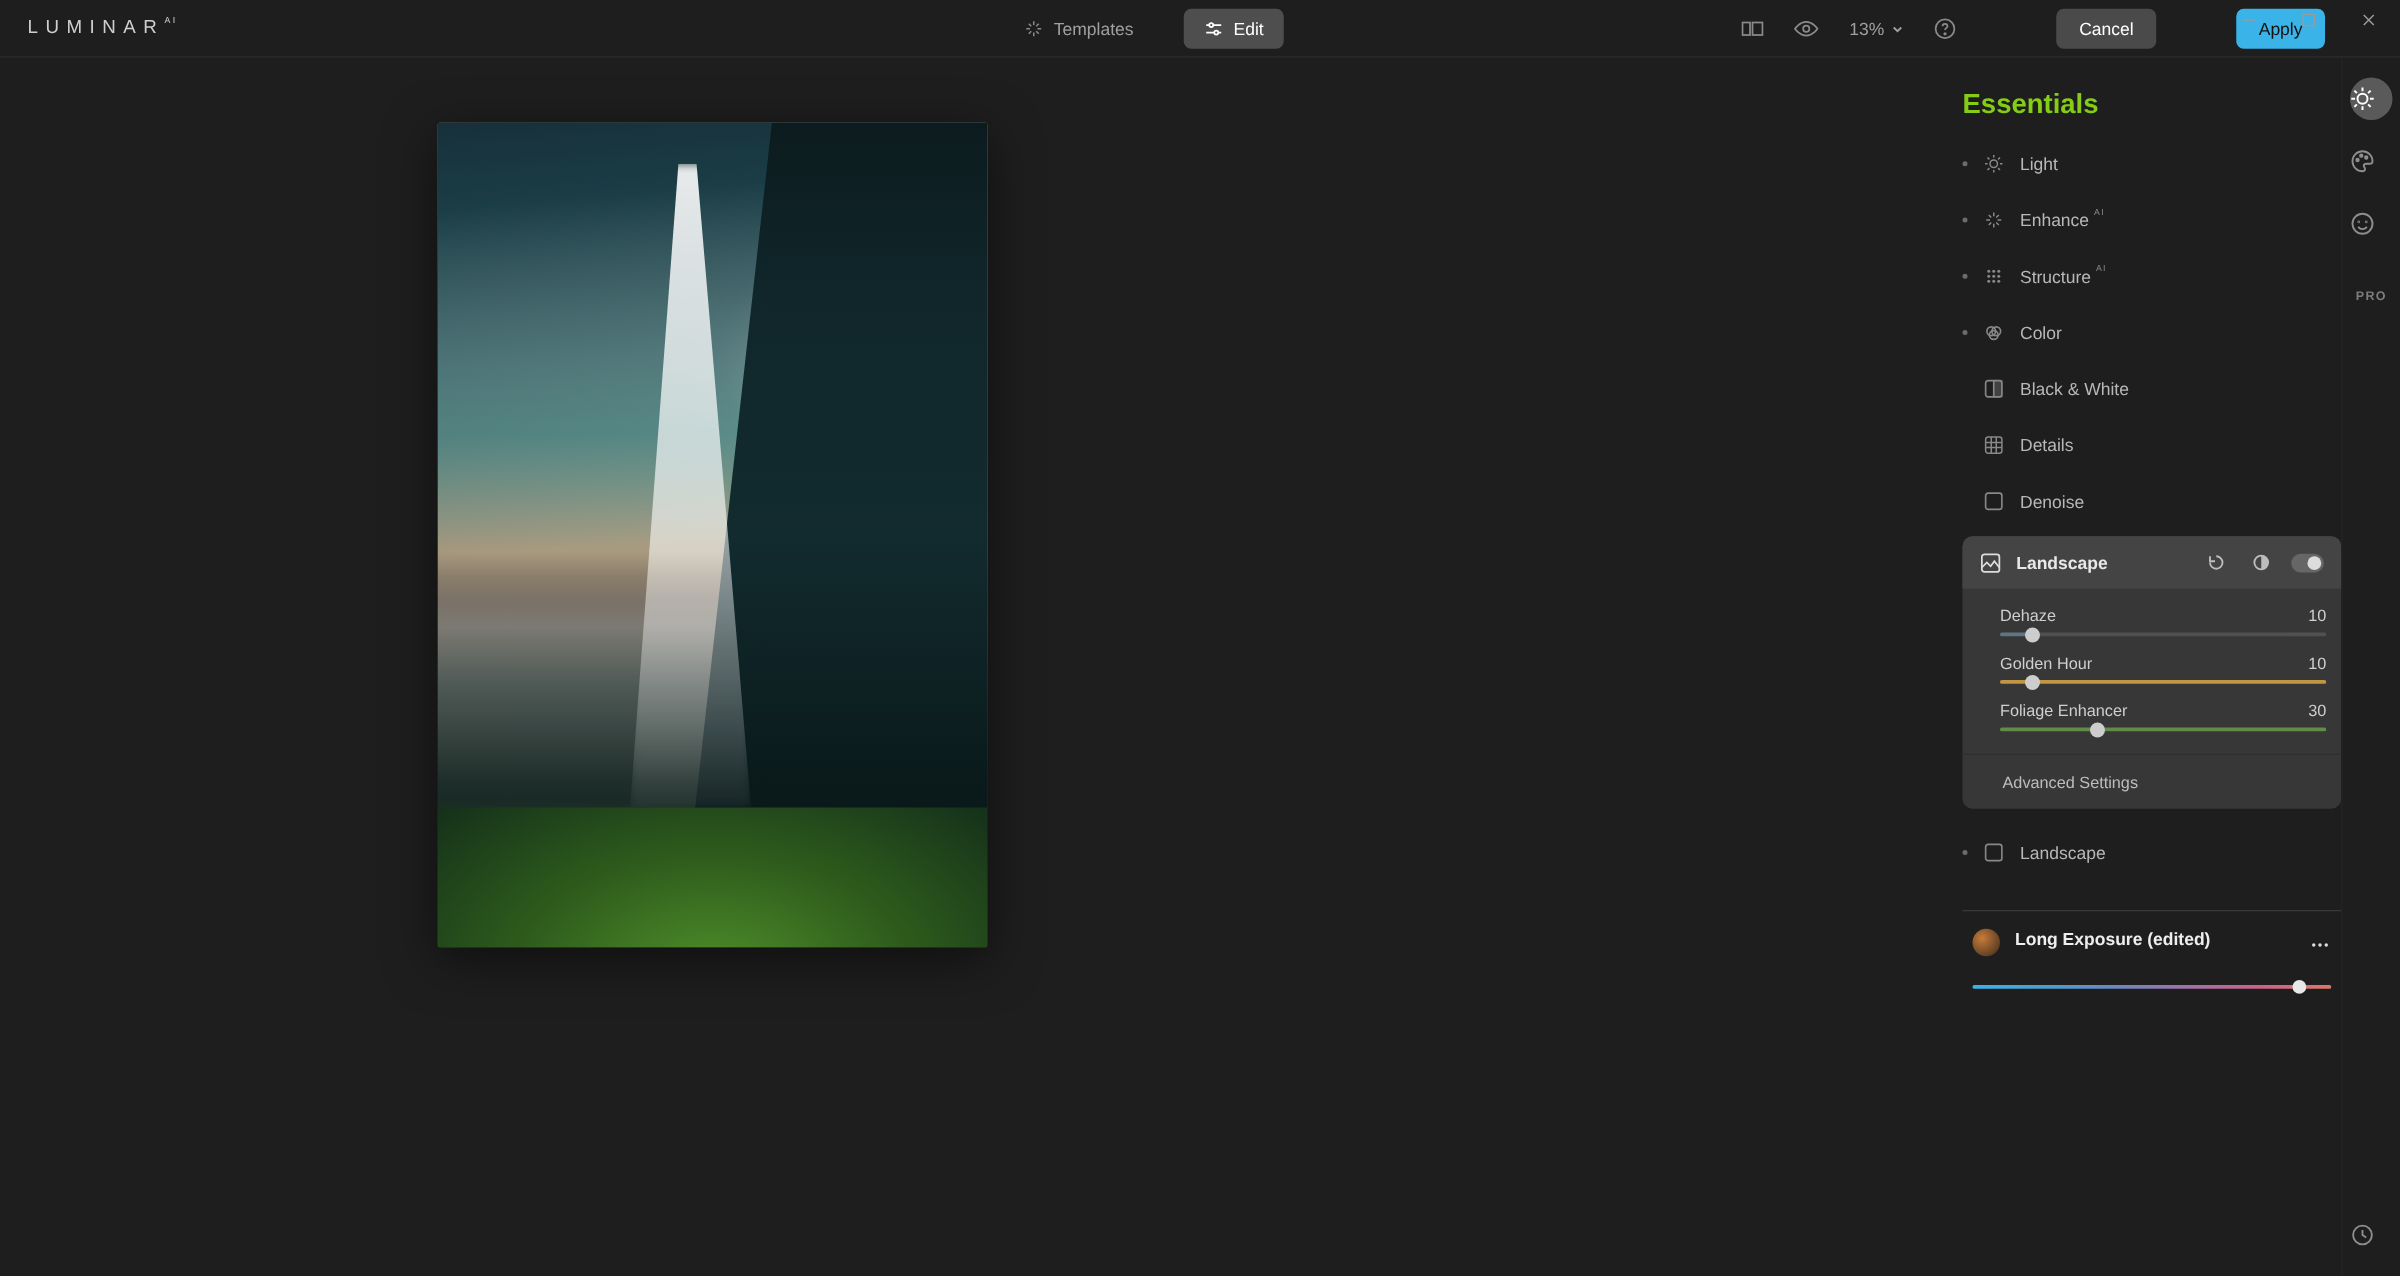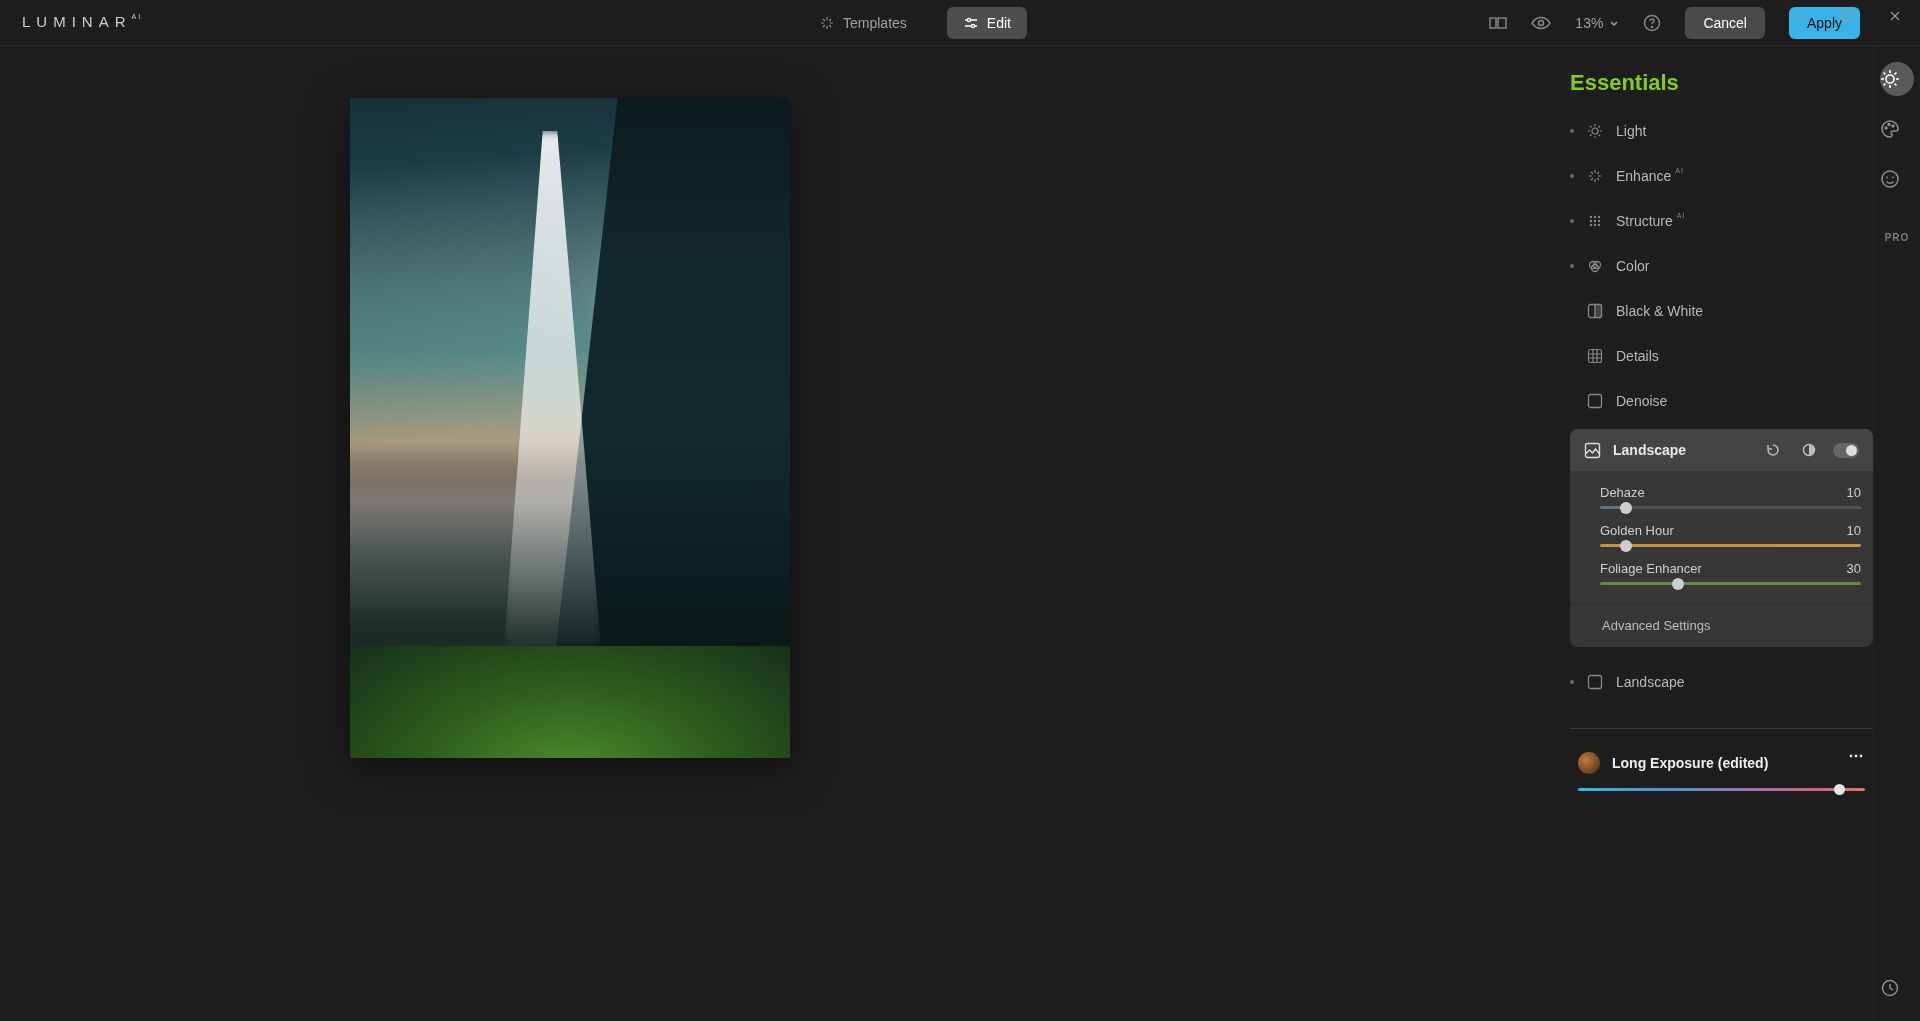--- a/index.html
+++ b/index.html
@@ -20,24 +20,24 @@
   body{margin:0;background:var(--bg);color:var(--text);height:1021px;width:1920px;overflow:hidden;}
   svg{display:block;}
 
   
   .topbar{height:46px;display:flex;align-items:center;border-bottom:1px solid #2d2d2d;position:relative;}
   .logo{position:absolute;left:22px;top:13px;letter-spacing:6px;font-size:15px;font-weight:300;color:#cfcfcf;}
   .logo sup{font-size:7px;letter-spacing:2px;vertical-align:top;position:relative;top:0;}
   .top-center{display:flex;gap:24px;align-items:center;position:absolute;left:50%;transform:translateX(-157px);}
   .mode-btn{display:flex;align-items:center;gap:8px;height:32px;padding:0 16px;border-radius:6px;color:var(--text-dim);cursor:pointer;font-size:14px;}
   .mode-btn.active{background:#4e4e4e;color:#fff;}
-  .top-right{position:absolute;right:60px;display:flex;align-items:center;gap:24px;}
+  .top-right{position:absolute;right:60px;display:flex;align-items:center;gap:40px;}
   .top-right .grp{display:flex;align-items:center;gap:24px;}
   .zoom{display:flex;align-items:center;gap:6px;color:var(--text-dim);font-size:14px;}
-  .btn{height:32px;padding:0 18px;border-radius:6px;display:flex;align-items:center;font-size:14px;cursor:pointer;}
+  .btn{height:32px;padding:0 18px;border-radius:6px;display:flex;align-items:center;font-size:14px;cursor:pointer;margin-left:40px;}
   .btn-cancel{background:var(--btn-dark);color:#fff;}
   .btn-apply{background:var(--accent);color:#111;}
   .win-controls{position:absolute;right:2px;display:flex;gap:2px;align-items:center;}
   .win-btn{width:46px;height:32px;display:flex;align-items:center;justify-content:center;color:#9a9a9a;cursor:pointer;}
   .top-icon{color:#8a8a8a;display:flex;align-items:center;justify-content:center;}
 
   
   .main{position:absolute;top:46px;left:0;right:0;bottom:0;display:flex;}
   .canvas-zone{flex:1;position:relative;}
   .photo{position:absolute;top:52px;left:350px;width:440px;height:660px;border-radius:2px;box-shadow:0 10px 40px rgba(0,0,0,.5);background:
@@ -68,21 +68,21 @@
   .toggle{width:26px;height:15px;border-radius:8px;background:#666;position:relative;cursor:pointer;}
   .toggle::after{content:"";position:absolute;width:11px;height:11px;border-radius:50%;background:#ddd;top:2px;right:2px;}
   .sliders{padding:14px 12px 4px 30px;}
   .srow{margin-bottom:14px;}
   .srow .srow-top{display:flex;justify-content:space-between;font-size:13px;color:#cfcfcf;margin-bottom:6px;}
   .track{position:relative;height:3px;border-radius:2px;}
   .thumb{position:absolute;top:50%;width:12px;height:12px;border-radius:50%;background:#e8e8e8;transform:translate(-50%,-50%);cursor:grab;}
   .adv{height:44px;display:flex;align-items:center;padding:0 32px;border-top:1px solid #2e2e2e;color:#bdbdbd;font-size:13px;cursor:pointer;}
 
   .divider{height:1px;background:#3a3a3a;margin:24px 0 14px 0;}
-  .preset-row{display:flex;align-items:center;height:40px;gap:12px;padding-left:8px;position:relative;}
+  .preset-row{display:flex;height:40px;gap:12px;padding-left:8px;position:relative;}
   .preset-swatch{width:22px;height:22px;border-radius:50%;background:radial-gradient(circle at 35% 35%,#c77b3a,#3a2a1a);}
   .preset-name{font-size:14px;font-weight:600;color:#eee;}
   .preset-menu{position:absolute;right:8px;top:4px;color:#ddd;cursor:pointer;}
   .grad-bar{position:absolute;bottom:-8px;left:8px;right:8px;height:3px;border-radius:2px;background:linear-gradient(90deg,#3ab3e8,#4a9ed0,#6a87c0,#a072a8,#c9628a,#dc7866);}
   .grad-thumb{position:absolute;right:28px;bottom:-12px;width:11px;height:11px;border-radius:50%;background:#e8e8e8;cursor:grab;}
 
   
   .side{width:var(--sidebar-w);display:flex;flex-direction:column;align-items:center;padding-top:16px;gap:24px;border-left:1px solid #242424;}
   .side .s-btn{width:34px;height:34px;border-radius:50%;display:flex;align-items:center;justify-content:flex-start;color:#8e8e8e;cursor:pointer;}
   .side .s-btn.active{background:#5a5a5a;color:#fff;}

